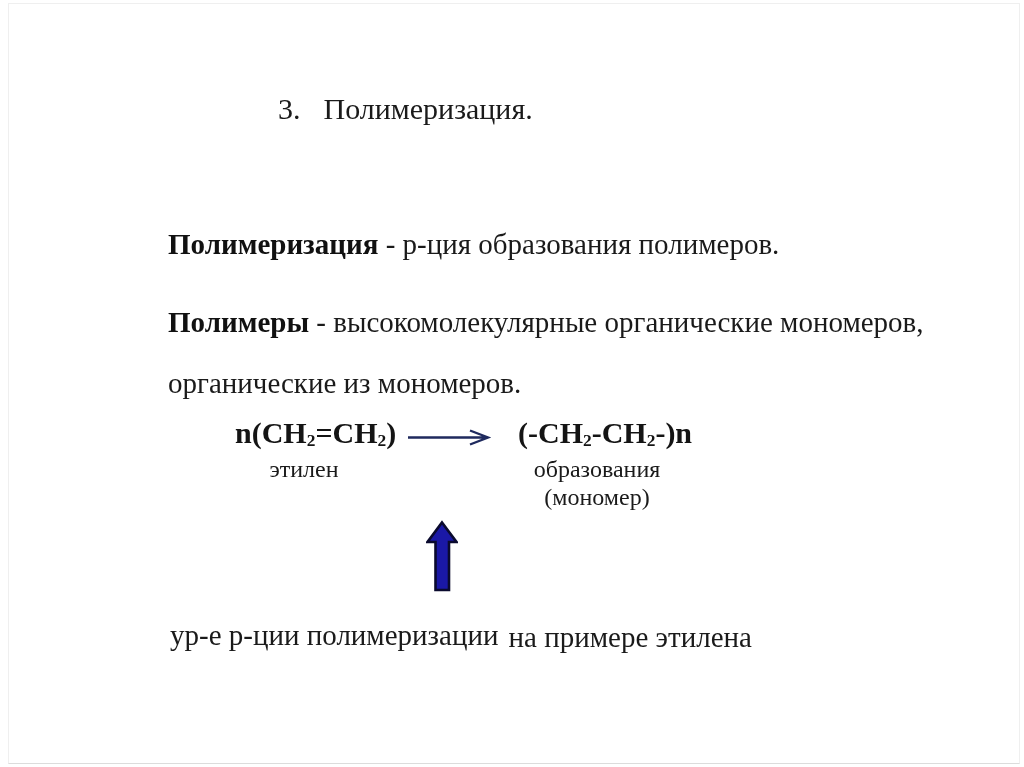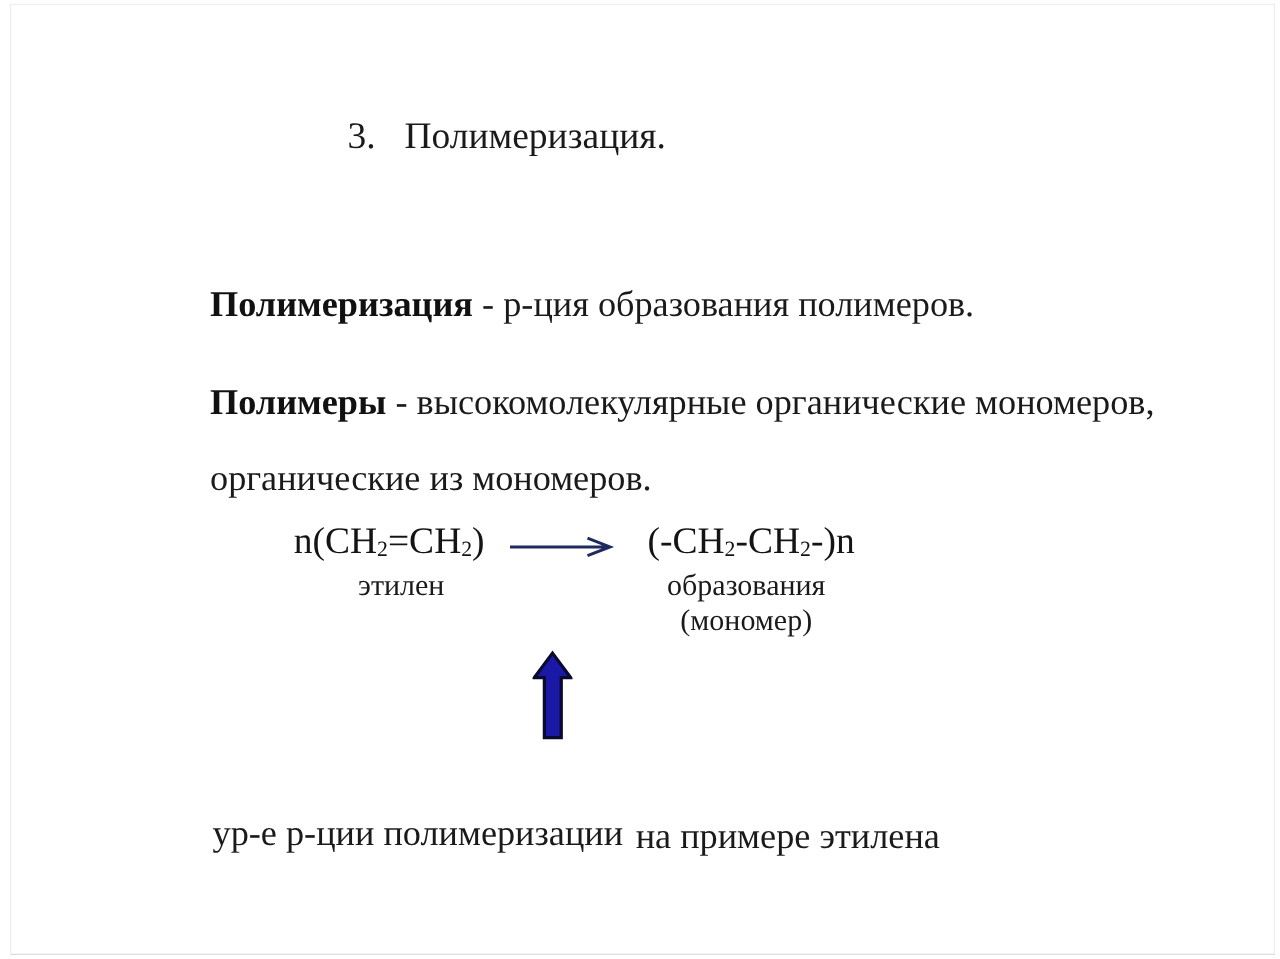--- a/index.html
+++ b/index.html
@@ -19,30 +19,30 @@
     pointer-events:none;
   }
   .abs{position:absolute;white-space:nowrap;}
   .title{left:278px;top:92px;font-size:30px;display:flex;}
   .title .num{margin-right:23px;}
   .para{font-size:29px;margin-top:48px;}
   .p1{left:168px;top:180px;}
   .p2a{left:168px;top:258px;}
   .p2b{left:168px;top:319px;}
   b{font-weight:bold;color:#111111;}
-  .formula{font-size:30px;font-weight:normal;top:416px;color:#141414;}
+  .formula{font-size:30px;font-weight:bold;top:416px;color:#141414;}
   .formula sub{font-size:0.58em;vertical-align:baseline;position:relative;top:0.18em;}
   .reactant{left:235px;}
   .product{left:518px;}
   .rxn-arrow{left:407px;top:429px;width:88px;height:17px;}
   .labels{font-size:24px;text-align:center;line-height:28px;top:455px;}
-  .labels-left{left:246px;width:150px;}
+  .labels-left{left:229px;width:150px;}
   .labels-right{left:520px;width:154px;}
   .up-arrow{left:426px;top:520px;width:32px;height:73px;}
-  .caption{left:170px;top:619px;font-size:29px;margin-top:32px;}
+  .caption{left:170px;top:619px;font-size:29px;}
   .caption .part2{margin-left:10px;position:relative;top:2px;}
 </style>
 </head>
 <body>
 
 <div class="slide">
   <div class="frame"></div>
 
   <div class="abs title">
     <span class="num">3.</span>

